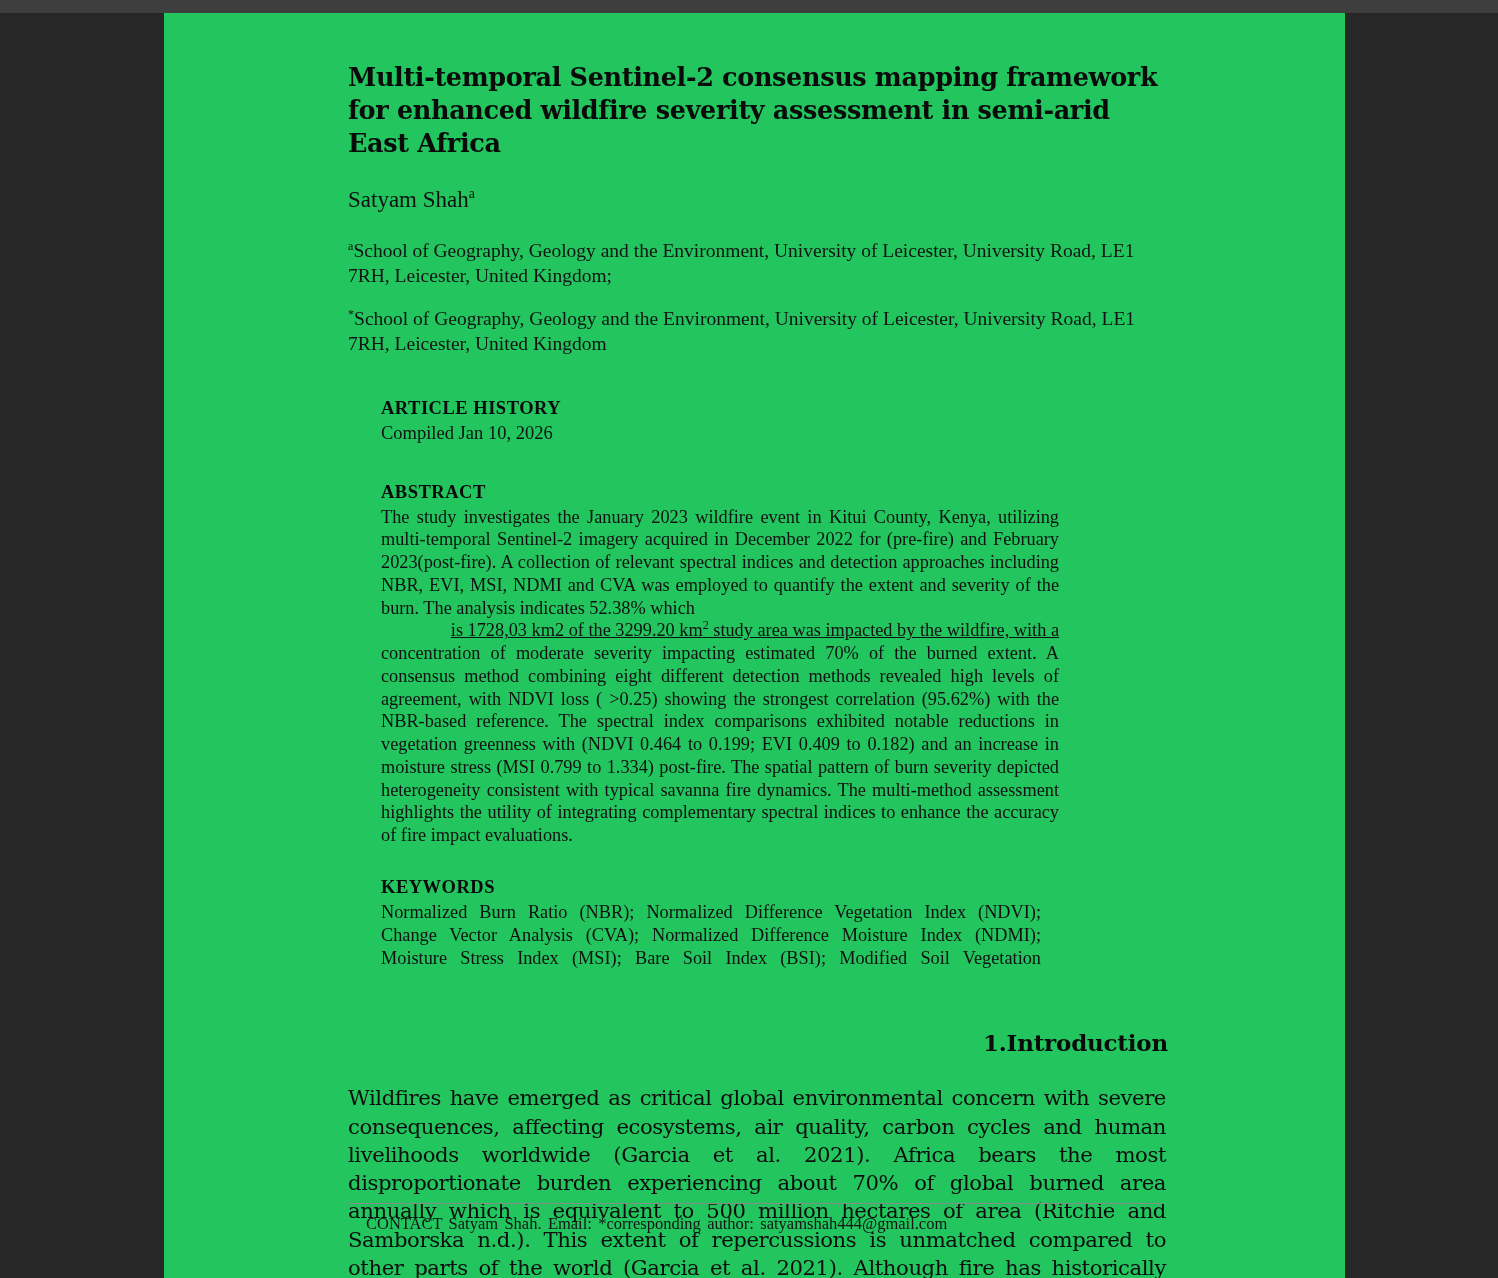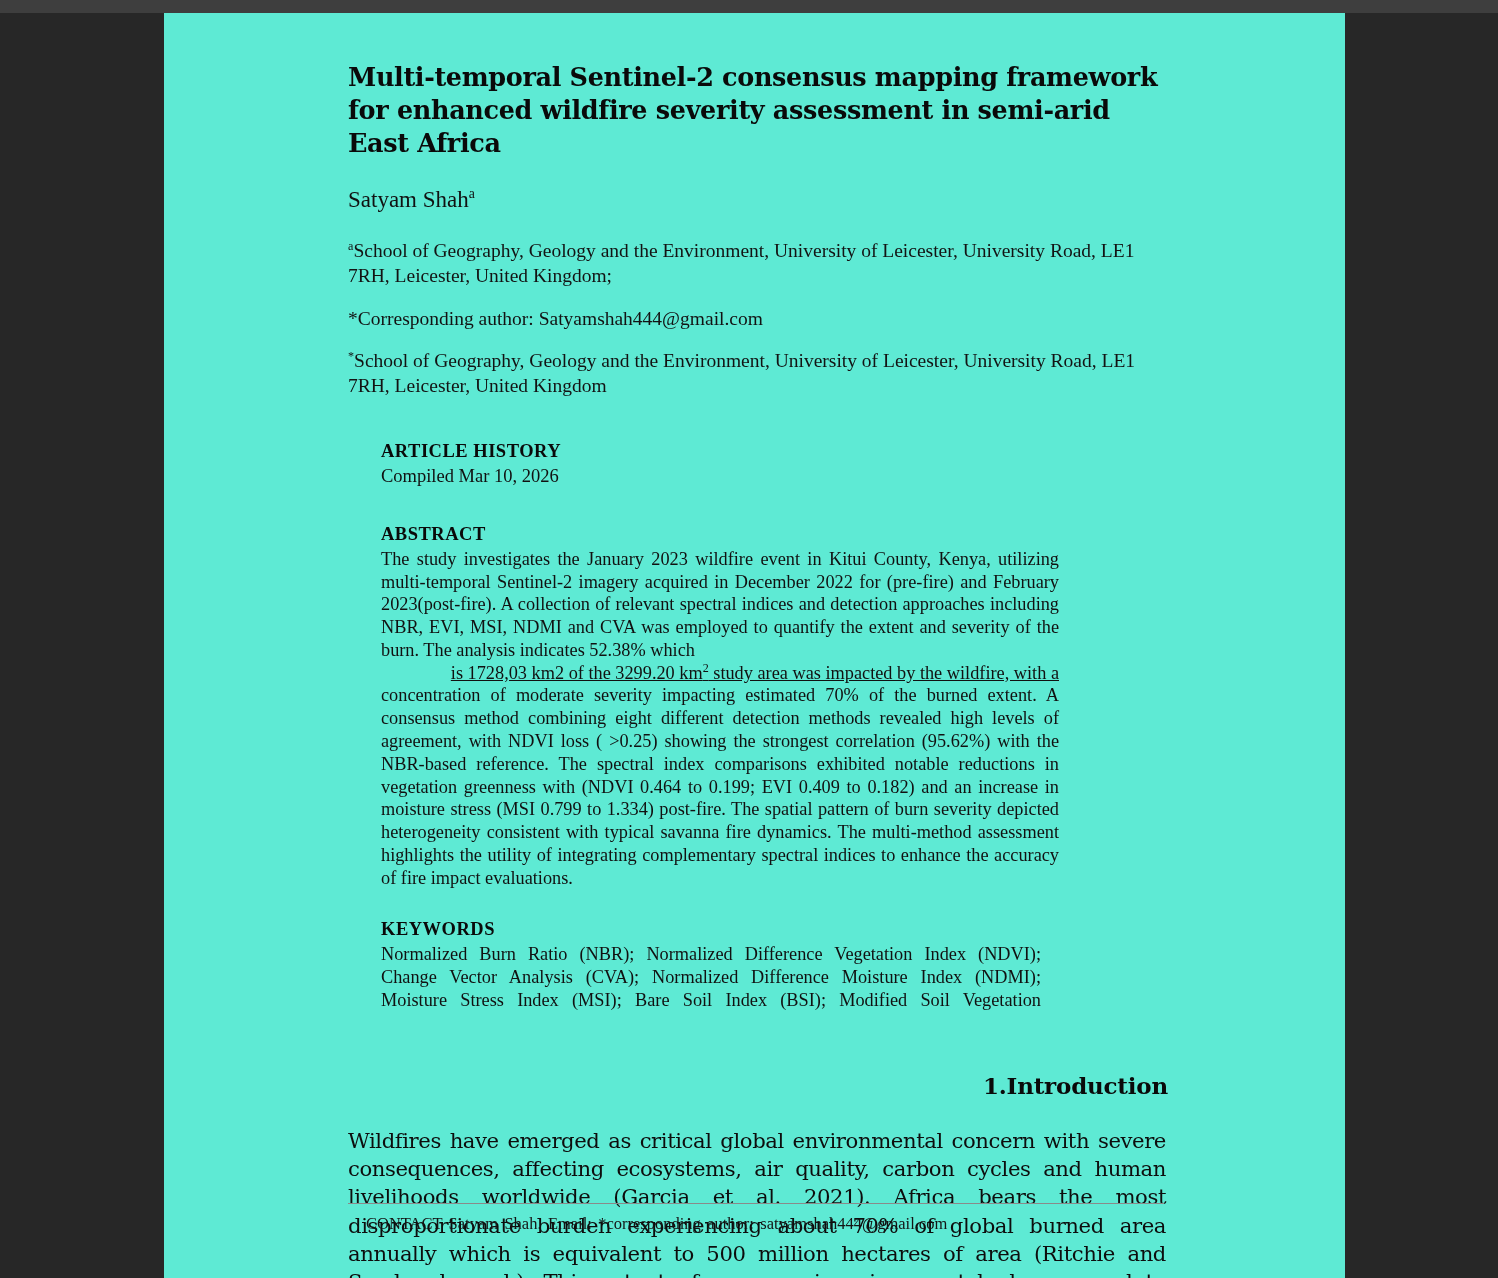--- a/index.html
+++ b/index.html
@@ -28,21 +28,21 @@
     width: 1498px;
     height: 1265px;
     background: #272727;
   }
   #page {
     position: absolute;
     left: 164px;
     top: 0px;
     width: 1181px;
     height: 1265px;
-    background: #5eead4;
+    background: #22c55e;
     overflow: hidden;
   }
   .page-inner {
     position: absolute;
     left: 184px;
     top: 0;
     width: 820px;
   }
 
   
@@ -212,28 +212,27 @@
 
   <div id="page">
     <div class="page-inner">
 
       <h1 class="doc-title">Multi-temporal Sentinel-2 consensus mapping framework for enhanced wildfire severity assessment in semi-arid East Africa</h1>
 
       <p class="author-line"><span>Satyam Shah</span><sup class="sup-mark">a</sup></p>
 
       <p class="affil a1"><sup class="pre-sup">a</sup><span>School of Geography, Geology and the Environment, University of Leicester, University Road, LE1 7RH, Leicester, United Kingdom;</span></p>
 
-      <p class="affil a2">*Corresponding author: Satyamshah444@gmail.com</p>
 
       <p class="affil a3"><sup class="pre-sup">*</sup><span>School of Geography, Geology and the Environment, University of Leicester, University Road, LE1 7RH, Leicester, United Kingdom</span></p>
 
       <div class="abstract-block">
 
         <p class="blk-head">ARTICLE HISTORY</p>
-        <p class="blk-sub">Compiled Mar 10, 2026</p>
+        <p class="blk-sub">Compiled Jan 10, 2026</p>
 
         <p class="blk-head abstract-head">ABSTRACT</p>
         <p class="abstract-body"><span>The study investigates the January 2023 wildfire event in Kitui County, Kenya, utilizing multi-temporal Sentinel-2 imagery acquired in December 2022 for (pre-fire) and February 2023(post-fire). A collection of relevant spectral indices and detection approaches including NBR, EVI, MSI, NDMI and CVA was employed to quantify the extent and severity of the burn. The analysis indicates 52.38% which</span><span class="seg2"><span>is 1728,03 km2 of the 3299.20 km</span><sup class="sq">2</sup><span> study area was impacted by the wildfire, with a</span></span><span>concentration of moderate severity impacting estimated 70% of the burned extent. A consensus method combining eight different detection methods revealed high levels of agreement, with NDVI loss ( &gt;0.25) showing the strongest correlation (95.62%) with the NBR-based reference. The spectral index comparisons exhibited notable reductions in vegetation greenness with (NDVI 0.464 to 0.199; EVI 0.409 to 0.182) and an increase in moisture stress (MSI 0.799 to 1.334) post-fire. The spatial pattern of burn severity depicted heterogeneity consistent with typical savanna fire dynamics. The multi-method assessment highlights the utility of integrating complementary spectral indices to enhance the accuracy of fire impact evaluations.</span></p>
 
         <p class="blk-head kw-head">KEYWORDS</p>
         <p class="keywords-body">
           <span class="kw-line just">Normalized Burn Ratio (NBR); Normalized Difference Vegetation Index (NDVI);</span>
           <span class="kw-line just">Change Vector Analysis (CVA); Normalized Difference Moisture Index (NDMI);</span>
           <span class="kw-line just">Moisture Stress Index (MSI); Bare Soil Index (BSI); Modified Soil Vegetation</span>
         </p>

